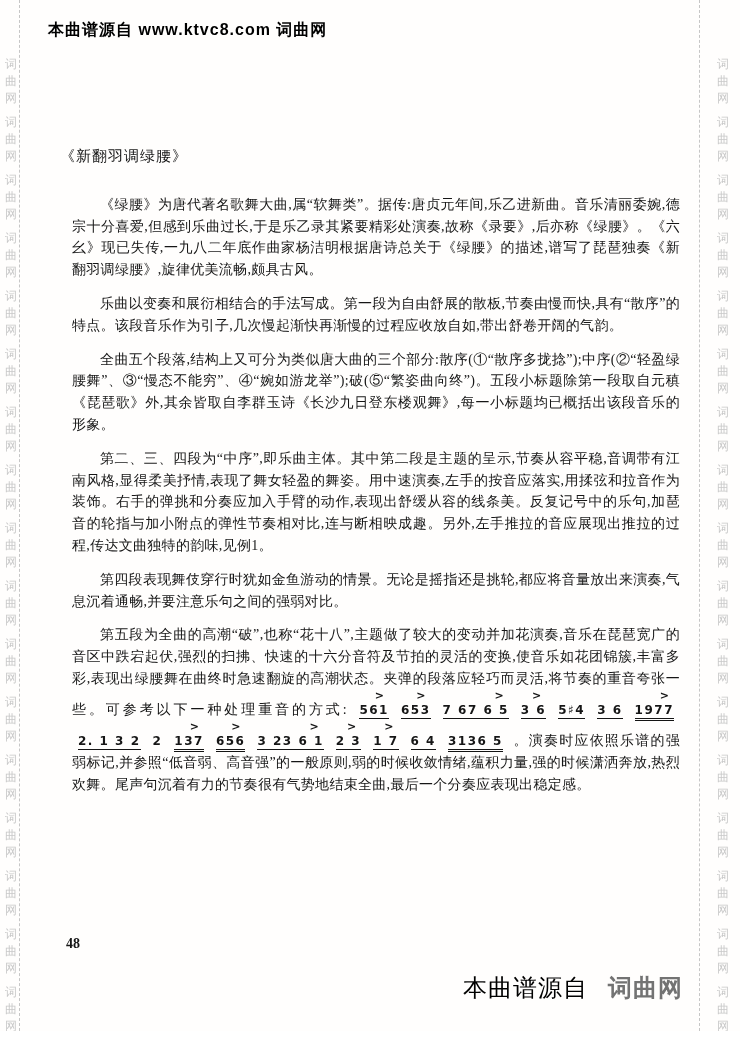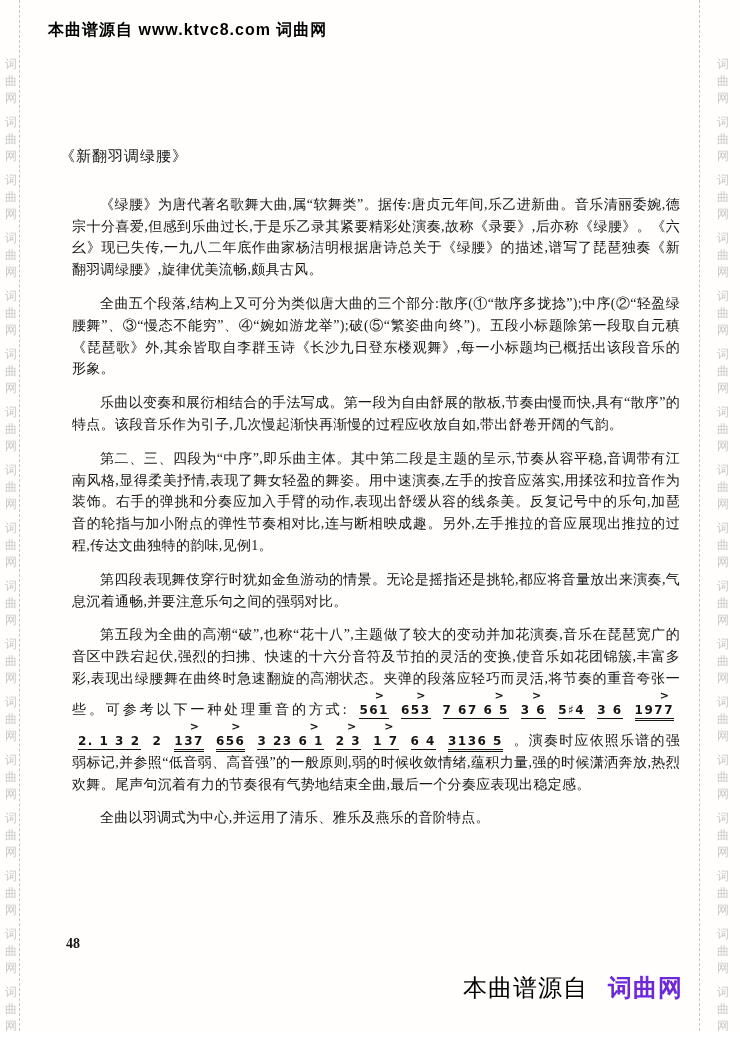--- a/index.html
+++ b/index.html
@@ -234,32 +234,31 @@
       <div class="wm-block">
         <div>词</div>
         <div>曲</div>
         <div>网</div>
       </div>
     </div>
 
   <div class="article">
     <h1>《新翻羽调绿腰》</h1>
     <p>《绿腰》为唐代著名歌舞大曲,属“软舞类”。据传:唐贞元年间,乐乙进新曲。音乐清丽委婉,德宗十分喜爱,但感到乐曲过长,于是乐乙录其紧要精彩处演奏,故称《录要》,后亦称《绿腰》。《六幺》现已失传,一九八二年底作曲家杨洁明根据唐诗总关于《绿腰》的描述,谱写了琵琶独奏《新翻羽调绿腰》,旋律优美流畅,颇具古风。</p>
+    <p>乐曲以变奏和展衍相结合的手法写成。第一段为自由舒展的散板,节奏由慢而快,具有“散序”的特点。该段音乐作为引子,几次慢起渐快再渐慢的过程应收放自如,带出舒卷开阔的气韵。</p>
     <p>全曲五个段落,结构上又可分为类似唐大曲的三个部分:散序(①“散序多拢捻”);中序(②“轻盈绿腰舞”、③“慢态不能穷”、④“婉如游龙举”);破(⑤“繁姿曲向终”)。五段小标题除第一段取自元稹《琵琶歌》外,其余皆取自李群玉诗《长沙九日登东楼观舞》,每一小标题均已概括出该段音乐的形象。</p>
-    <p>乐曲以变奏和展衍相结合的手法写成。第一段为自由舒展的散板,节奏由慢而快,具有“散序”的特点。该段音乐作为引子,几次慢起渐快再渐慢的过程应收放自如,带出舒卷开阔的气韵。</p>
     <p>第二、三、四段为“中序”,即乐曲主体。其中第二段是主题的呈示,节奏从容平稳,音调带有江南风格,显得柔美抒情,表现了舞女轻盈的舞姿。用中速演奏,左手的按音应落实,用揉弦和拉音作为装饰。右手的弹挑和分奏应加入手臂的动作,表现出舒缓从容的线条美。反复记号中的乐句,加琶音的轮指与加小附点的弹性节奏相对比,连与断相映成趣。另外,左手推拉的音应展现出推拉的过程,传达文曲独特的韵味,见例1。</p>
     <p>第四段表现舞伎穿行时犹如金鱼游动的情景。无论是摇指还是挑轮,都应将音量放出来演奏,气息沉着通畅,并要注意乐句之间的强弱对比。</p>
     <p>
       <span>第五段为全曲的高潮“破”,也称“花十八”,主题做了较大的变动并加花演奏,音乐在琵琶宽广的音区中跌宕起伏,强烈的扫拂、快速的十六分音符及节拍的灵活的变换,使音乐如花团锦簇,丰富多彩,表现出绿腰舞在曲终时急速翻旋的高潮状态。夹弹的段落应轻巧而灵活,将节奏的重音夸张一些。可参考以下一种处理重音的方式:</span>
       <span><span class="note-group accent u1">561</span><span class="note-group accent u1">653</span><span class="note-group accent u1">7 67 6 5</span><span class="note-group accent u1">3 6</span><span class="note-group u1">5♯4</span><span class="note-group u1">3 6</span><span class="note-group accent u2">1977</span></span>
       <span><span class="note-group u1">2. 1 3 2</span><span class="note-group">2</span><span class="note-group accent u2">137</span><span class="note-group accent u2">656</span><span class="note-group accent u1">3 23 6 1</span><span class="note-group accent u1">2 3</span><span class="note-group accent u1">1 7</span><span class="note-group u1">6 4</span><span class="note-group u2">3136 5</span></span>
       <span>。演奏时应依照乐谱的强弱标记,并参照“低音弱、高音强”的一般原则,弱的时候收敛情绪,蕴积力量,强的时候潇洒奔放,热烈欢舞。尾声句沉着有力的节奏很有气势地结束全曲,最后一个分奏应表现出稳定感。</span>
     </p>
-    <p>全曲以羽调式为中心,并运用了清乐、雅乐及燕乐的音阶特点。</p>
   </div>
 
   <div class="page-number">48</div>
 
   <div class="footer-note">
-    <span>本曲谱源自</span><span class="brand" style="color: #6d28d9;">词曲网</span>
+    <span>本曲谱源自</span><span class="brand" style="color: #737373;">词曲网</span>
   </div>
 
 </div>
 
 </body></html>

